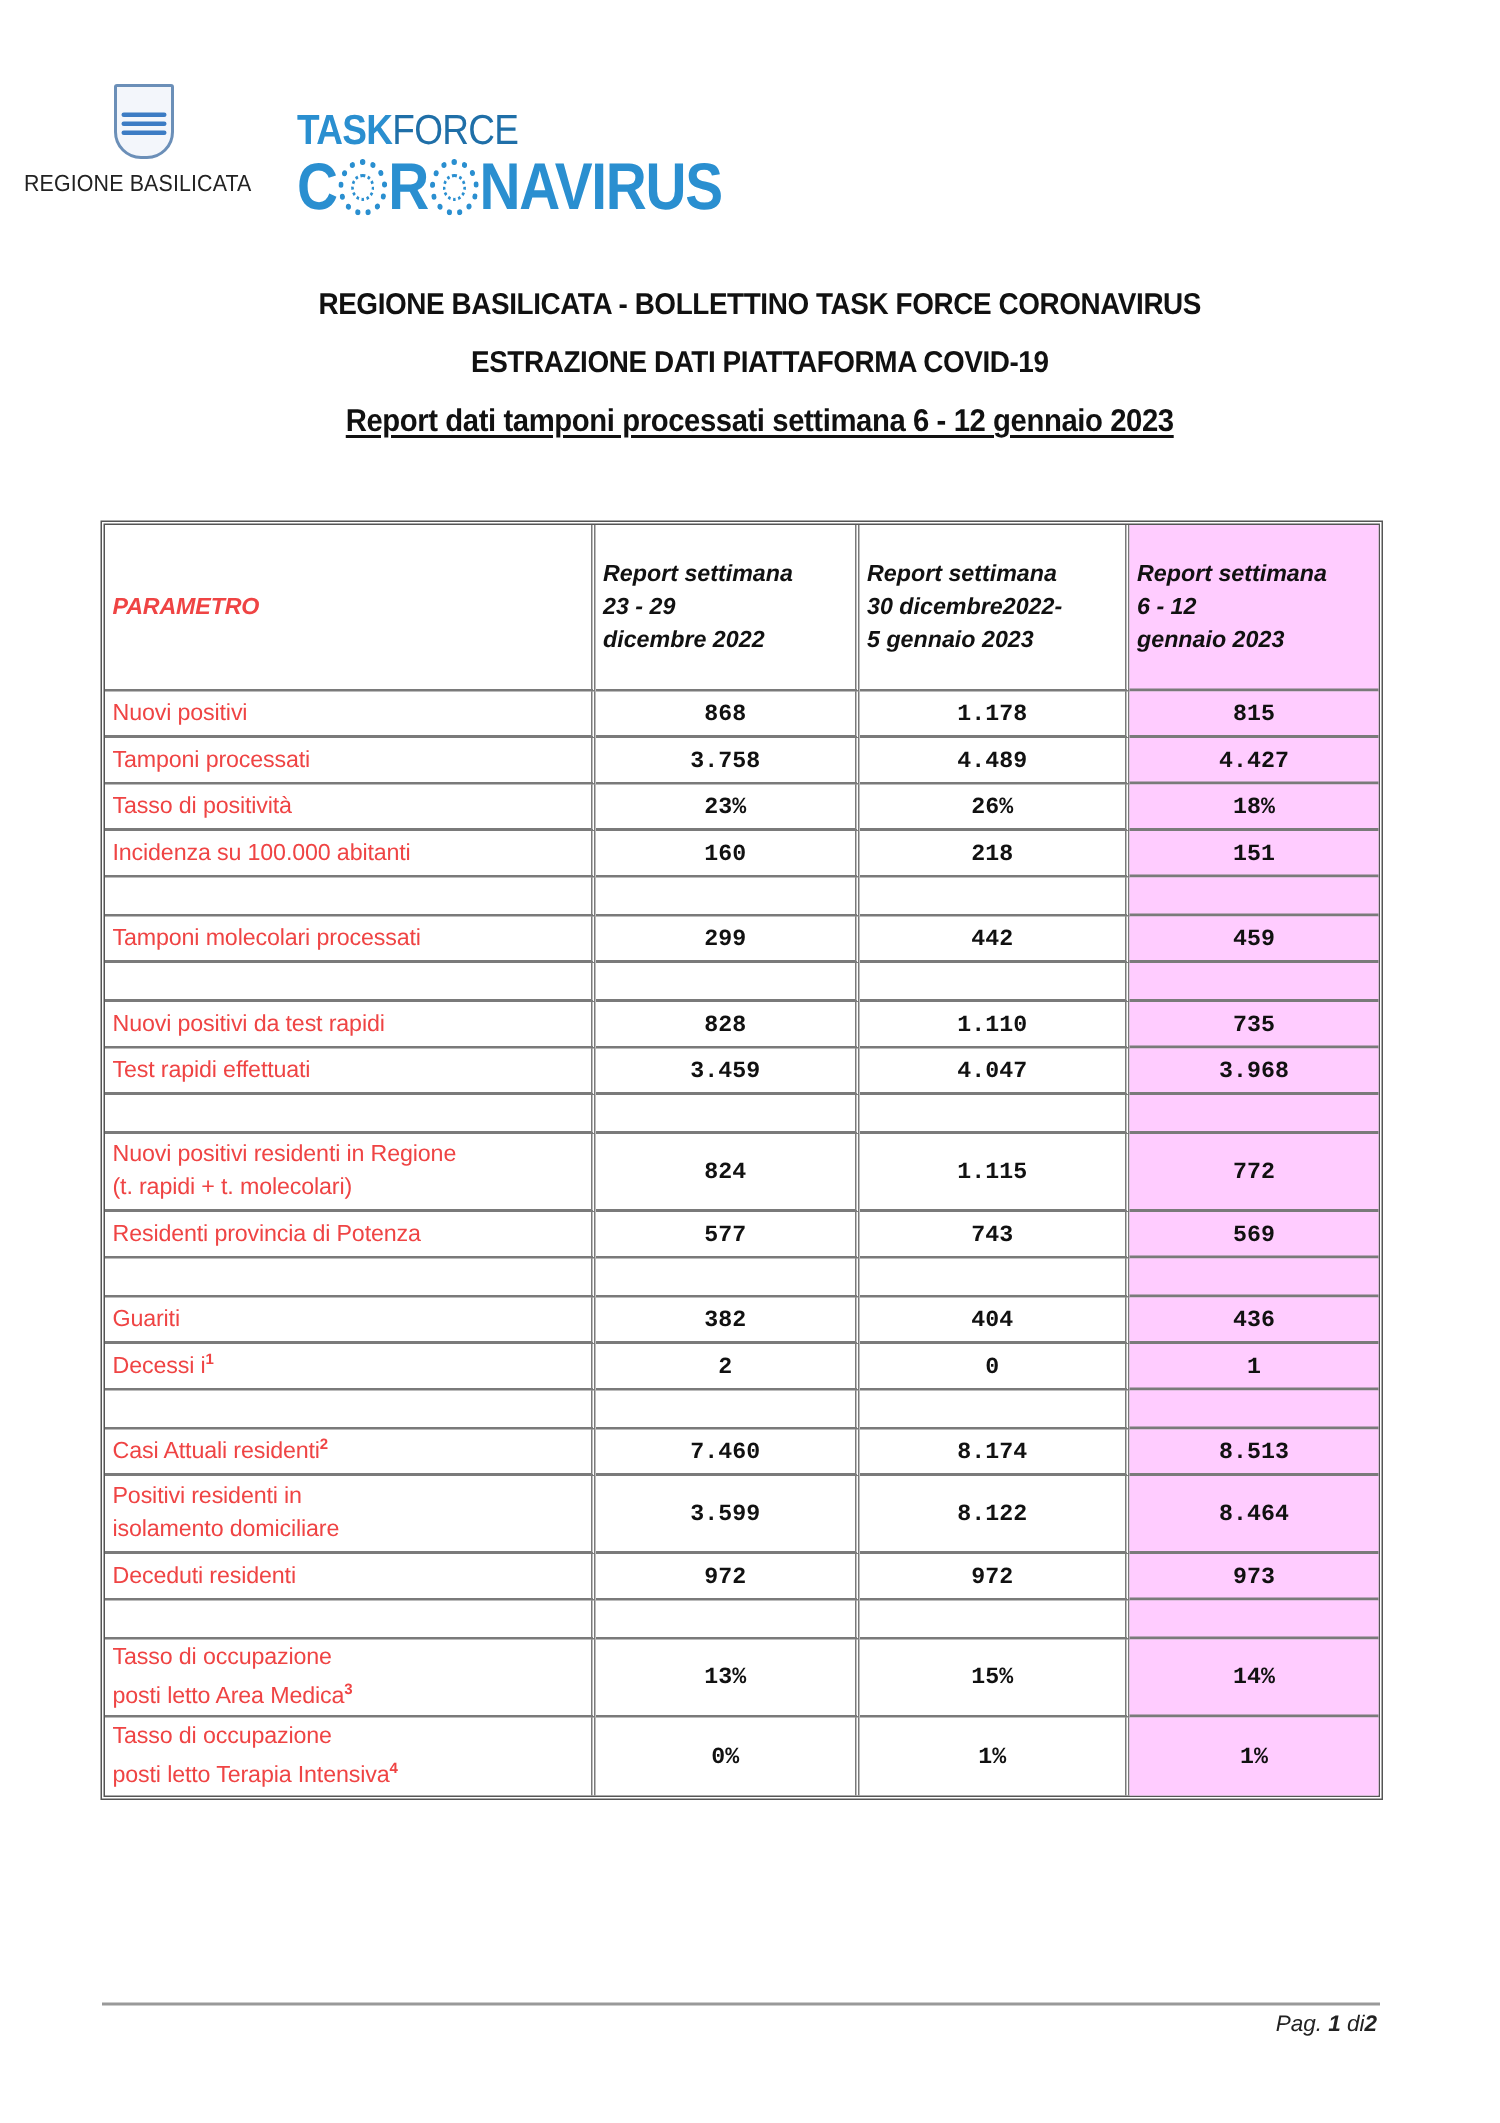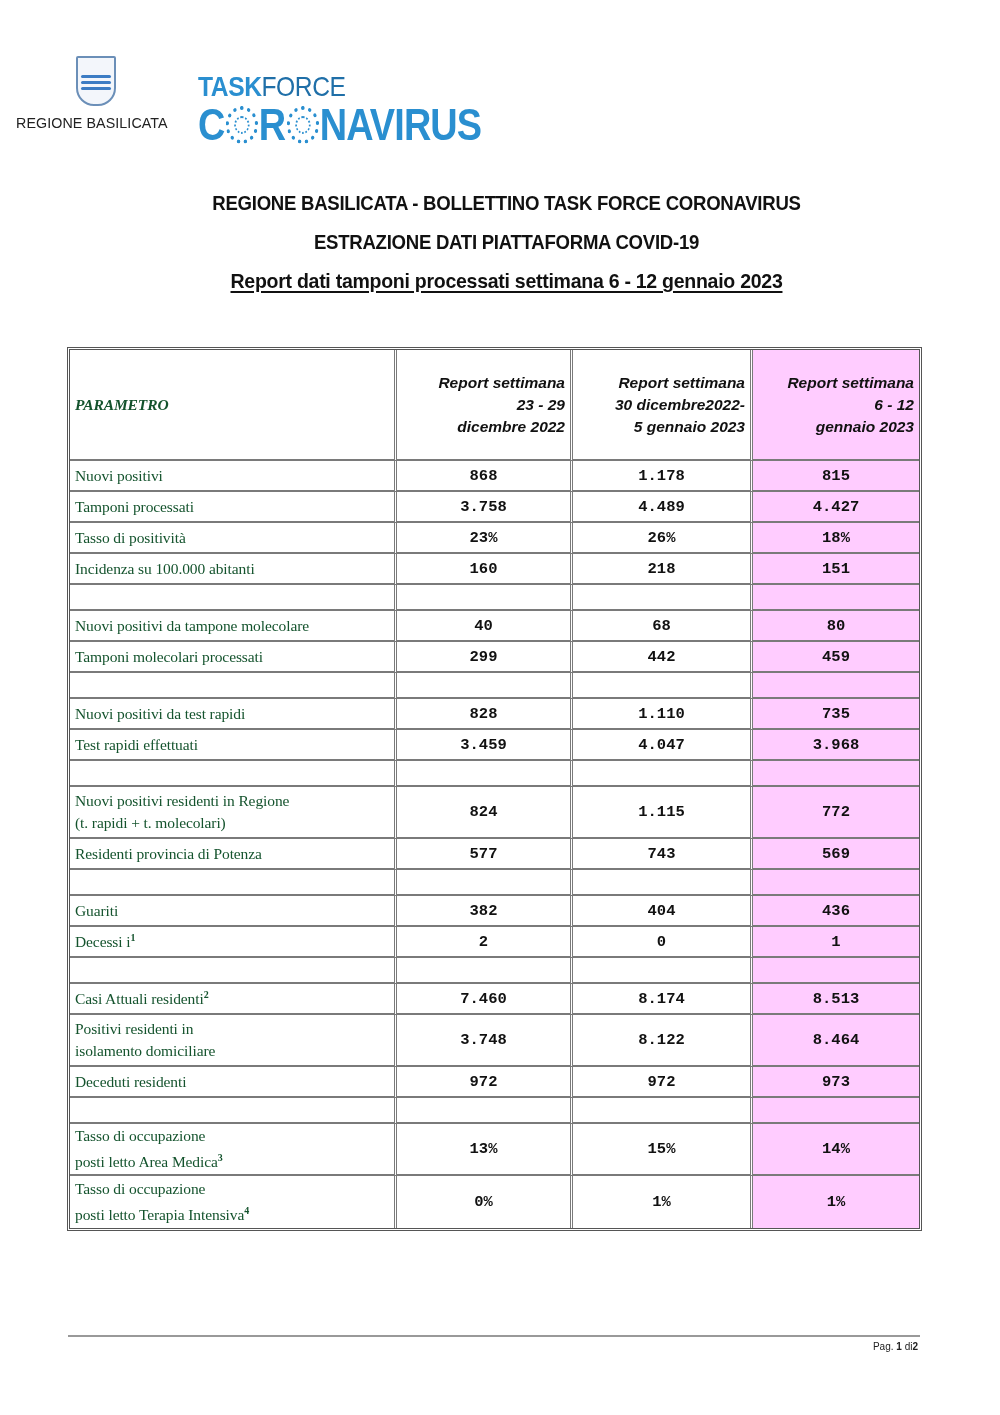--- a/index.html
+++ b/index.html
@@ -21,31 +21,31 @@
   .heading { position: absolute; left: 0; width: 1013px; text-align: center; font-weight: 700; font-size: 20px; color: #111; letter-spacing: -0.3px; transform: scaleX(0.93); transform-origin: center; white-space: nowrap; }
   .h1 { top: 192px; }
   .h2 { top: 231px; }
   .h3 { top: 269px; font-size: 21px; text-decoration: underline; text-underline-offset: 3px; }
 
   .tbl-wrap { position: absolute; left: 67px; top: 347px; width: 855px; border: 3px double #555; }
   table { border-collapse: separate; border-spacing: 0; width: 100%; table-layout: fixed; }
   td { border-right: 3px double #7a7a7a; border-bottom: 2px solid #7a7a7a; font-size: 15.5px; height: 31px; padding: 0 5px; vertical-align: middle; }
   td:last-child { border-right: none; }
   tr:last-child td { border-bottom: none; }
-  td.lab { text-align: left; color: #14532d; letter-spacing: -0.1px; font-family: Liberation Serif, serif; }
+  td.lab { text-align: left; color: #ef4444; letter-spacing: -0.1px; }
   td.val { text-align: center; font-weight: 700; font-family: Liberation Mono, monospace; }
   td.hl { background: #ffccff; }
-  tr.hdr td { height: 111px; font-style: italic; font-weight: 700; text-align: right; font-size: 15.5px; line-height: 22px; }
+  tr.hdr td { height: 111px; font-style: italic; font-weight: 700; text-align: left; font-size: 15.5px; line-height: 22px; }
   tr.hdr td.lab { text-align: left; }
   tr.blank td { height: 26px; }
   tr.tall td { height: 52px; line-height: 22px; }
   sup { font-size: 10px; font-weight: 700; vertical-align: 6px; }
 
   .footer-line { position: absolute; left: 68px; top: 1335px; width: 852px; height: 2px; background: #999; }
-  .page-num { position: absolute; right: 82px; top: 1341px; font-size: 10px; color: #222; }
+  .page-num { position: absolute; right: 82px; top: 1341px; font-size: 15px; color: #222; font-style: italic; }
   .page-num b { font-weight: 700; }
 </style>
 </head>
 <body>
 
 <div class="logo-region">
   <div class="crest">
     <div class="wave" style="top:17px"></div>
     <div class="wave" style="top:23px"></div>
     <div class="wave" style="top:29px"></div>
@@ -107,26 +107,20 @@
           <td class="val">218</td>
           <td class="val hl">151</td>
         </tr>
         <tr class="blank">
           <td></td>
           <td></td>
           <td></td>
           <td class="hl"></td>
         </tr>
         <tr>
-          <td class="lab"><span>Nuovi positivi da tampone molecolare</span></td>
-          <td class="val">40</td>
-          <td class="val">68</td>
-          <td class="val hl">80</td>
-        </tr>
-        <tr>
           <td class="lab"><span>Tamponi molecolari processati</span></td>
           <td class="val">299</td>
           <td class="val">442</td>
           <td class="val hl">459</td>
         </tr>
         <tr class="blank">
           <td></td>
           <td></td>
           <td></td>
           <td class="hl"></td>
@@ -186,21 +180,21 @@
           <td class="hl"></td>
         </tr>
         <tr>
           <td class="lab"><span>Casi Attuali residenti</span><sup>2</sup></td>
           <td class="val">7.460</td>
           <td class="val">8.174</td>
           <td class="val hl">8.513</td>
         </tr>
         <tr class="tall">
           <td class="lab"><span>Positivi residenti in</span><br><span> isolamento domiciliare</span></td>
-          <td class="val">3.748</td>
+          <td class="val">3.599</td>
           <td class="val">8.122</td>
           <td class="val hl">8.464</td>
         </tr>
         <tr>
           <td class="lab"><span>Deceduti residenti</span></td>
           <td class="val">972</td>
           <td class="val">972</td>
           <td class="val hl">973</td>
         </tr>
         <tr class="blank">

